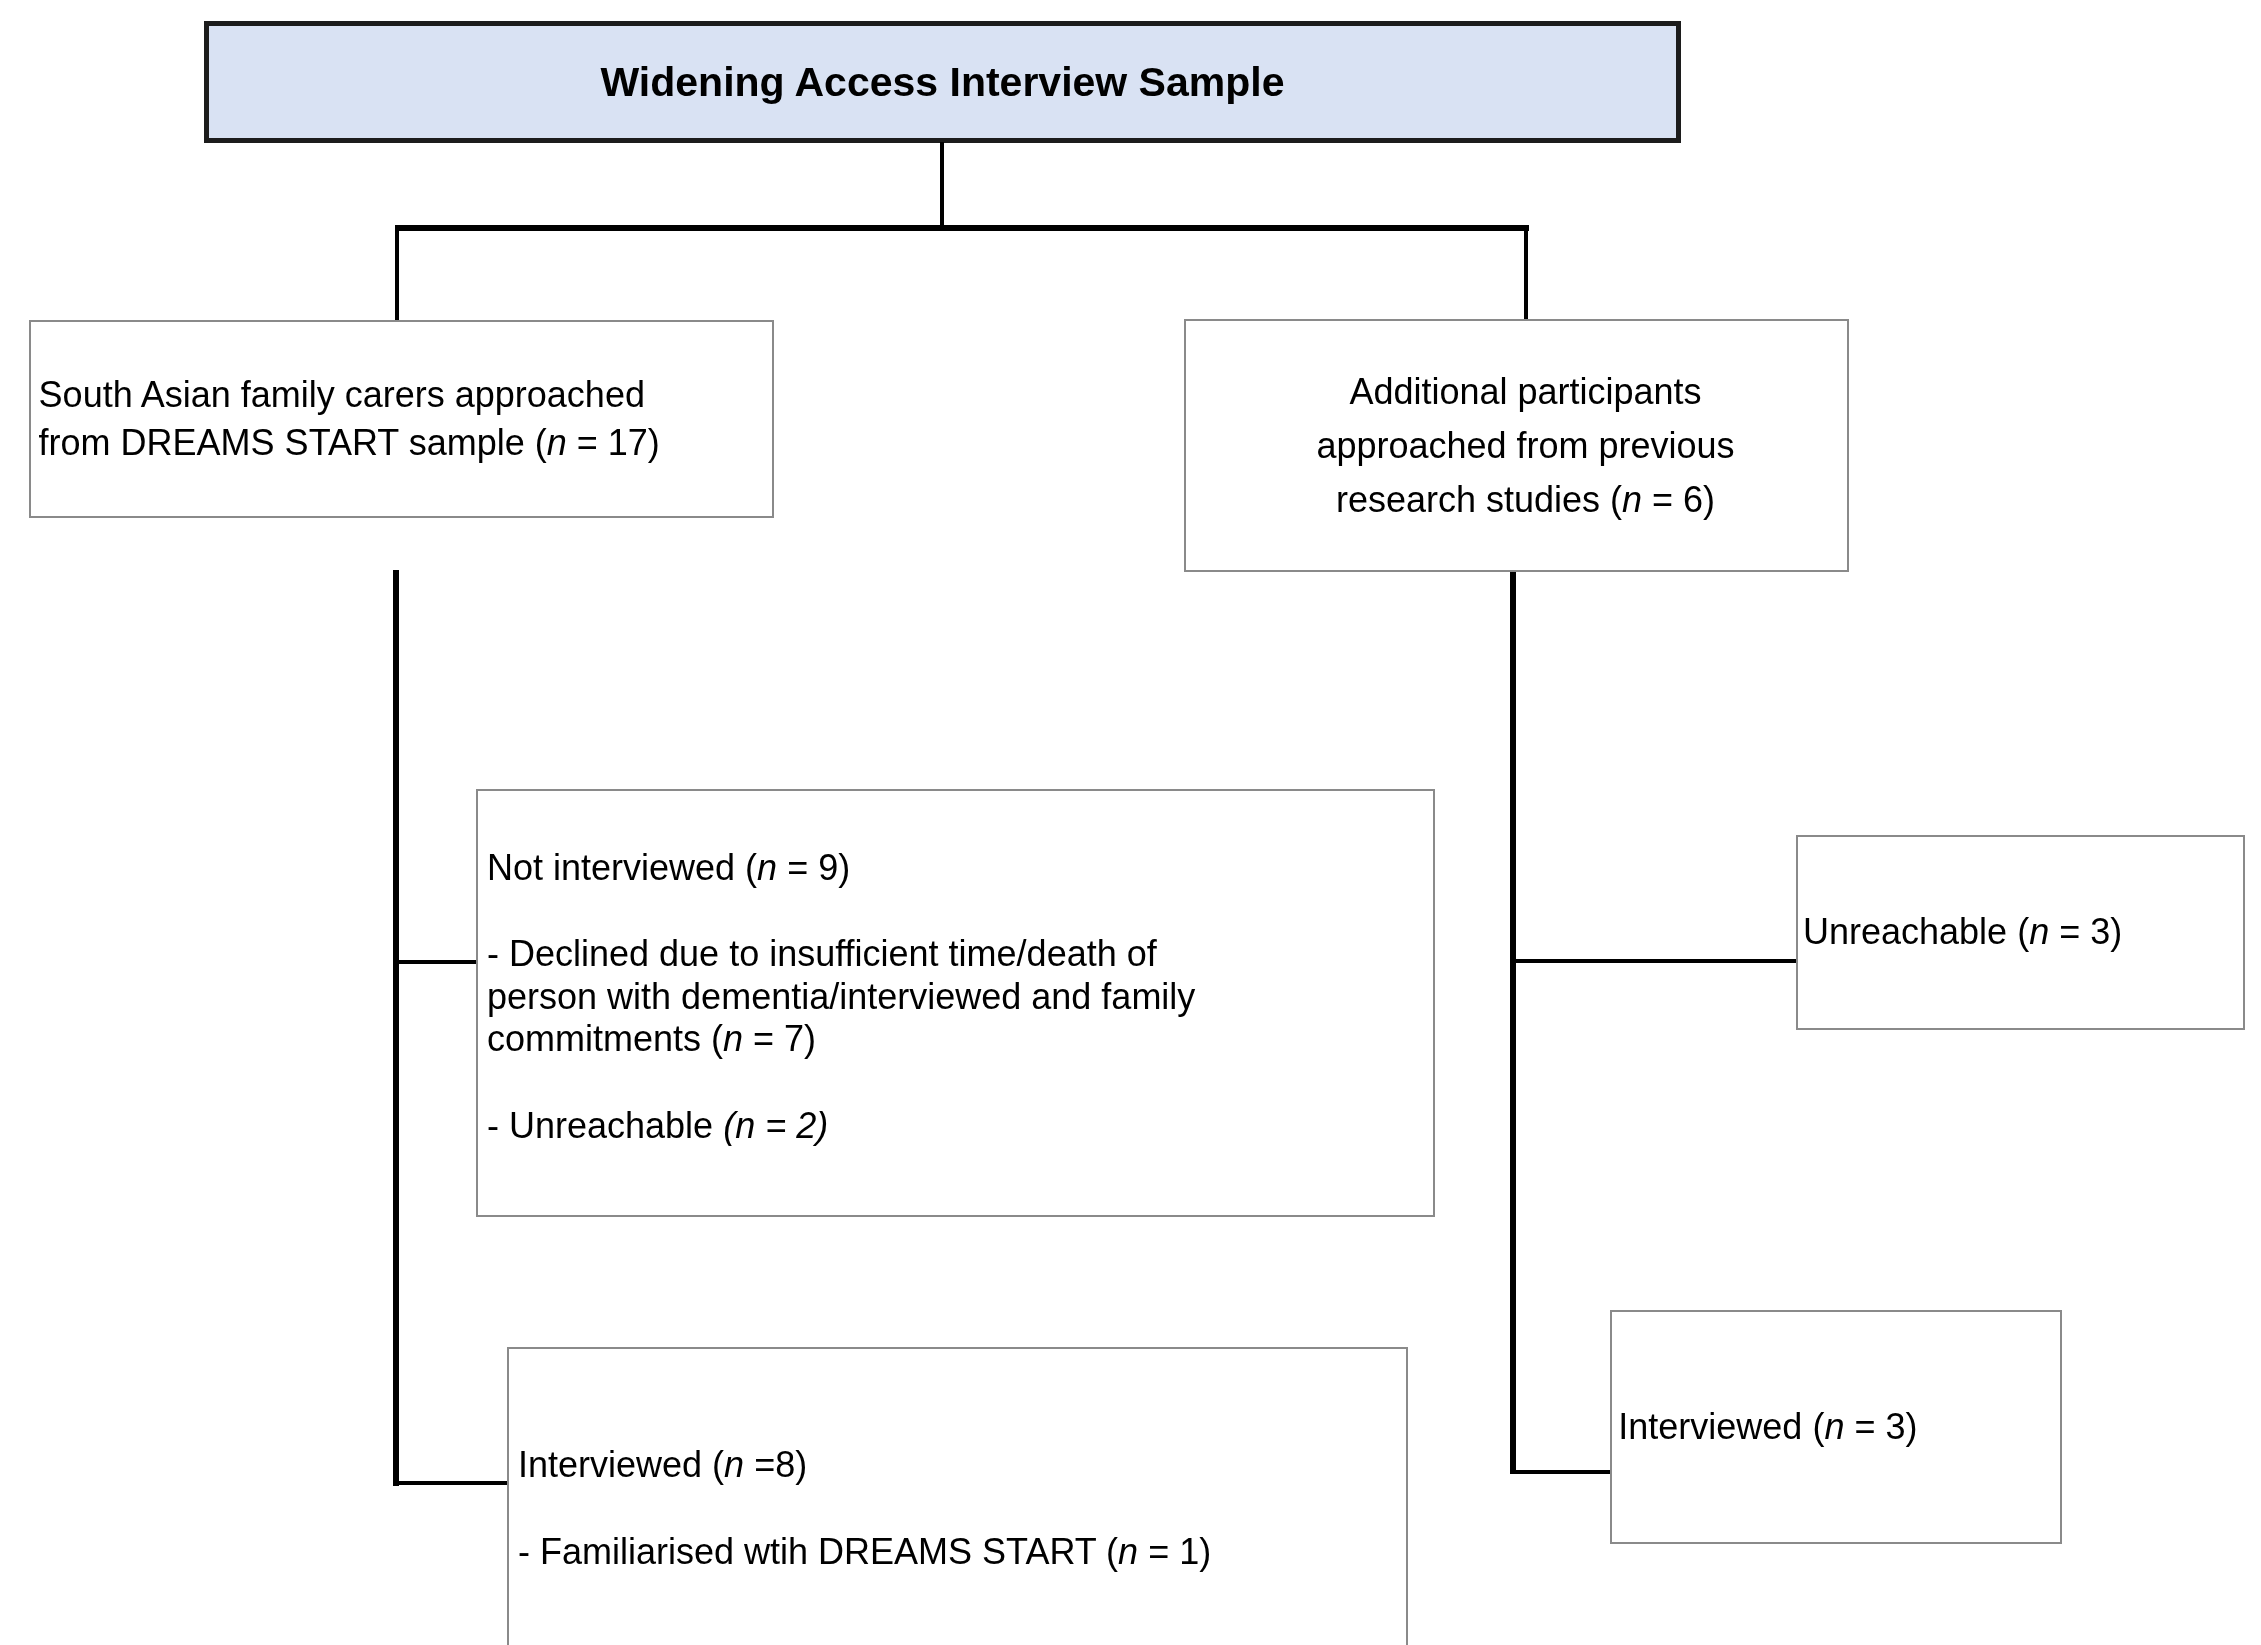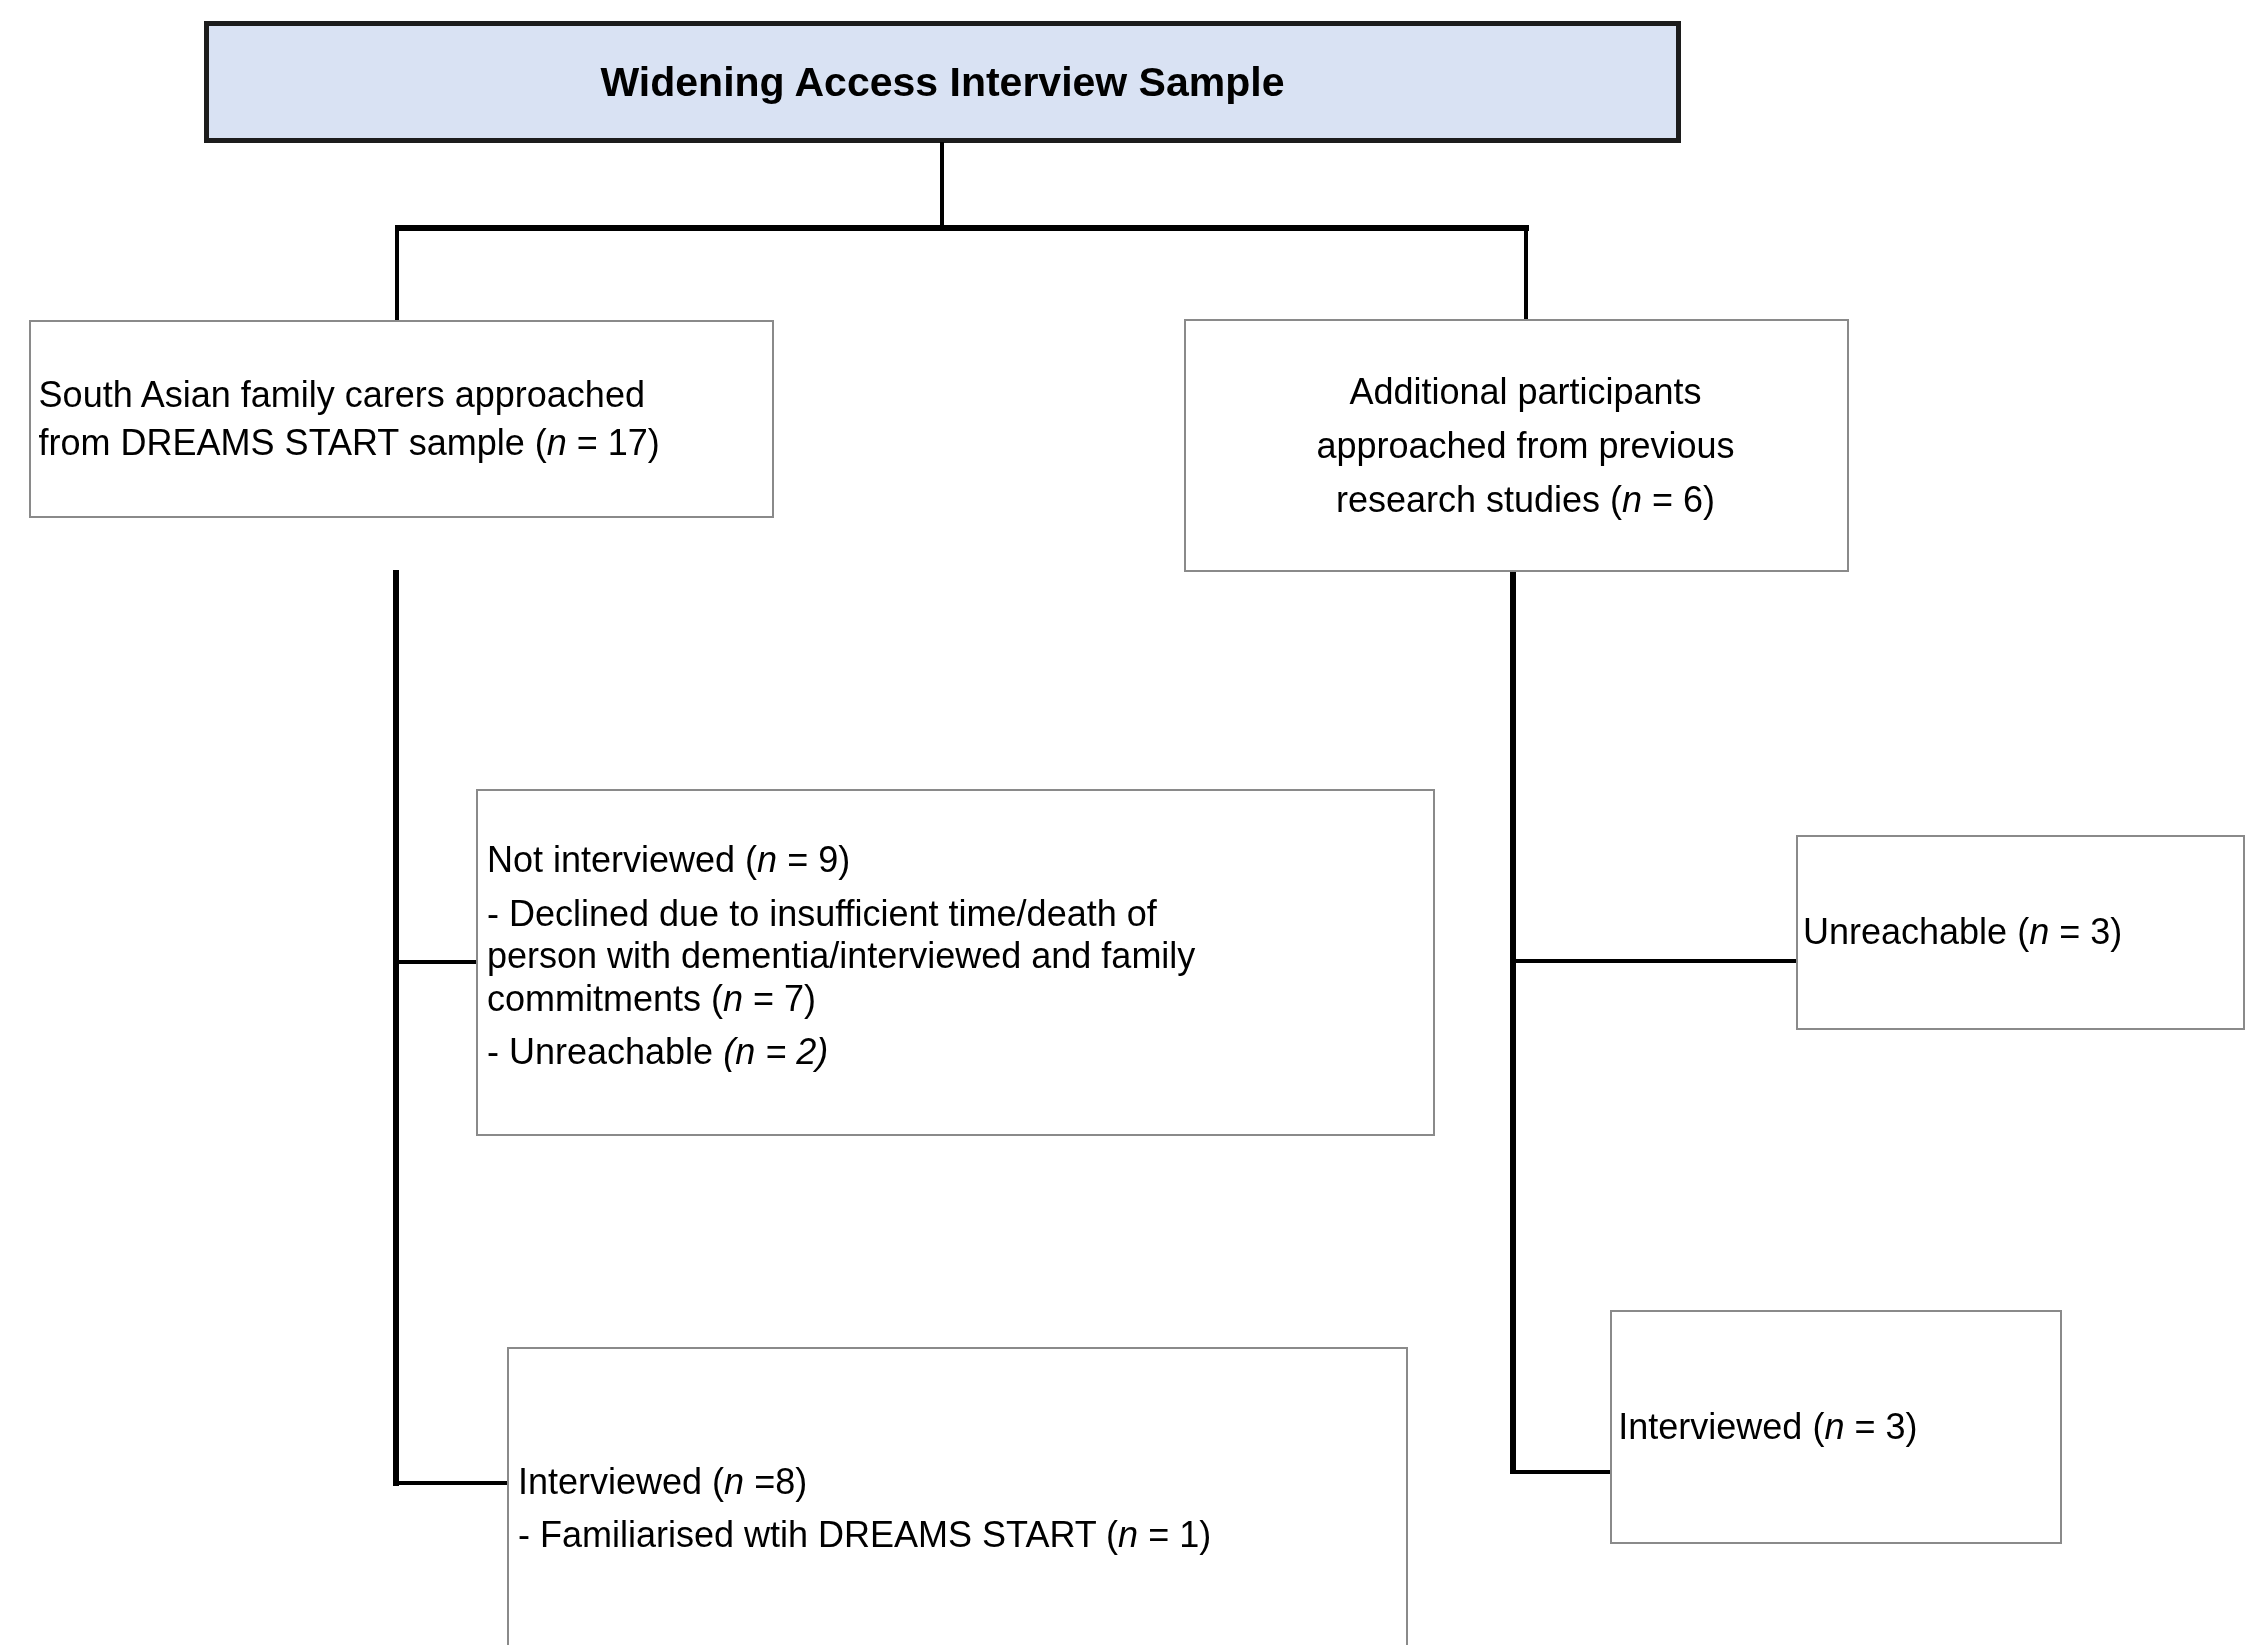--- a/index.html
+++ b/index.html
@@ -37,28 +37,28 @@
     background: #ffffff;
     border: 2.5px solid #8a8a8a;
     box-sizing: border-box;
     display: flex;
     align-items: center;
     font-size: 36px;
     line-height: 1.3;
   }
   .node .node-text { width: 100%; }
   .tline { white-space: nowrap; }
-  .para + .para { margin-top: 11px; }
+  .para + .para { margin-top: 44px; }
   .lh-mid   { line-height: 1.32; }
   .lh-loose { line-height: 1.5; text-align: center; }
   .lh-tight { line-height: 1.18; }
 
   #node-dreams-source        { left: 29px;   top: 320px;  width: 745px; height: 198px; padding: 0 5px 0 7.6px; }
   #node-additional-source    { left: 1184px; top: 319px;  width: 665px; height: 253px; padding: 0 5px 0 23px; }
-  #node-not-interviewed      { left: 476px;  top: 789px; width: 959px; height: 347px; padding: 0 5px 12px 9px; }
+  #node-not-interviewed      { left: 476px;  top: 789px; width: 959px; height: 428px; padding: 0 5px 12px 9px; }
   #node-interviewed-dreams   { left: 507px;  top: 1347px; width: 901px; height: 323px; padding: 0 5px 0 9px; }
   #node-unreachable          { left: 1796px; top: 835px; width: 449px;  height: 195px; padding: 0 2.5px 0 5px; }
   #node-interviewed-additional { left: 1610px; top: 1310px; width: 452px; height: 234px; padding: 0 2.5px 0 6.3px; }
 
   
   .line {
     position: absolute;
     background: #000000;
   }
   #v-title-down   { left: 940px; top: 142px;  width: 3.8px;    height: 86px; }

